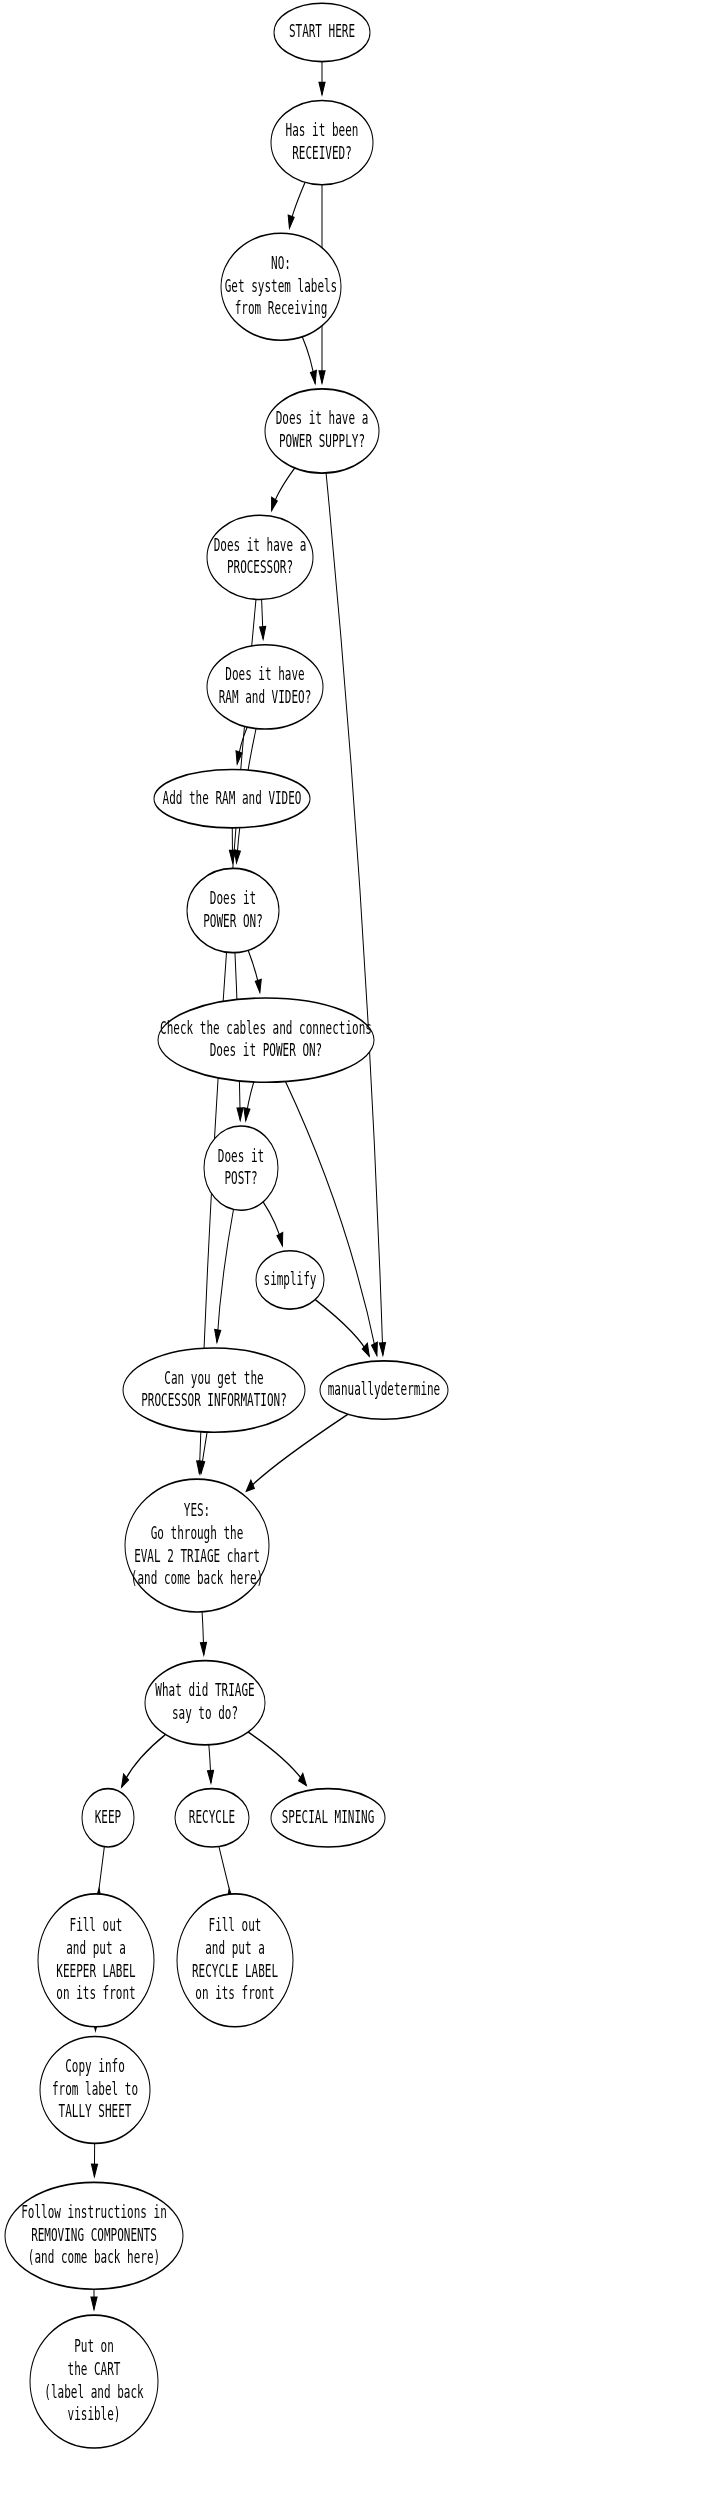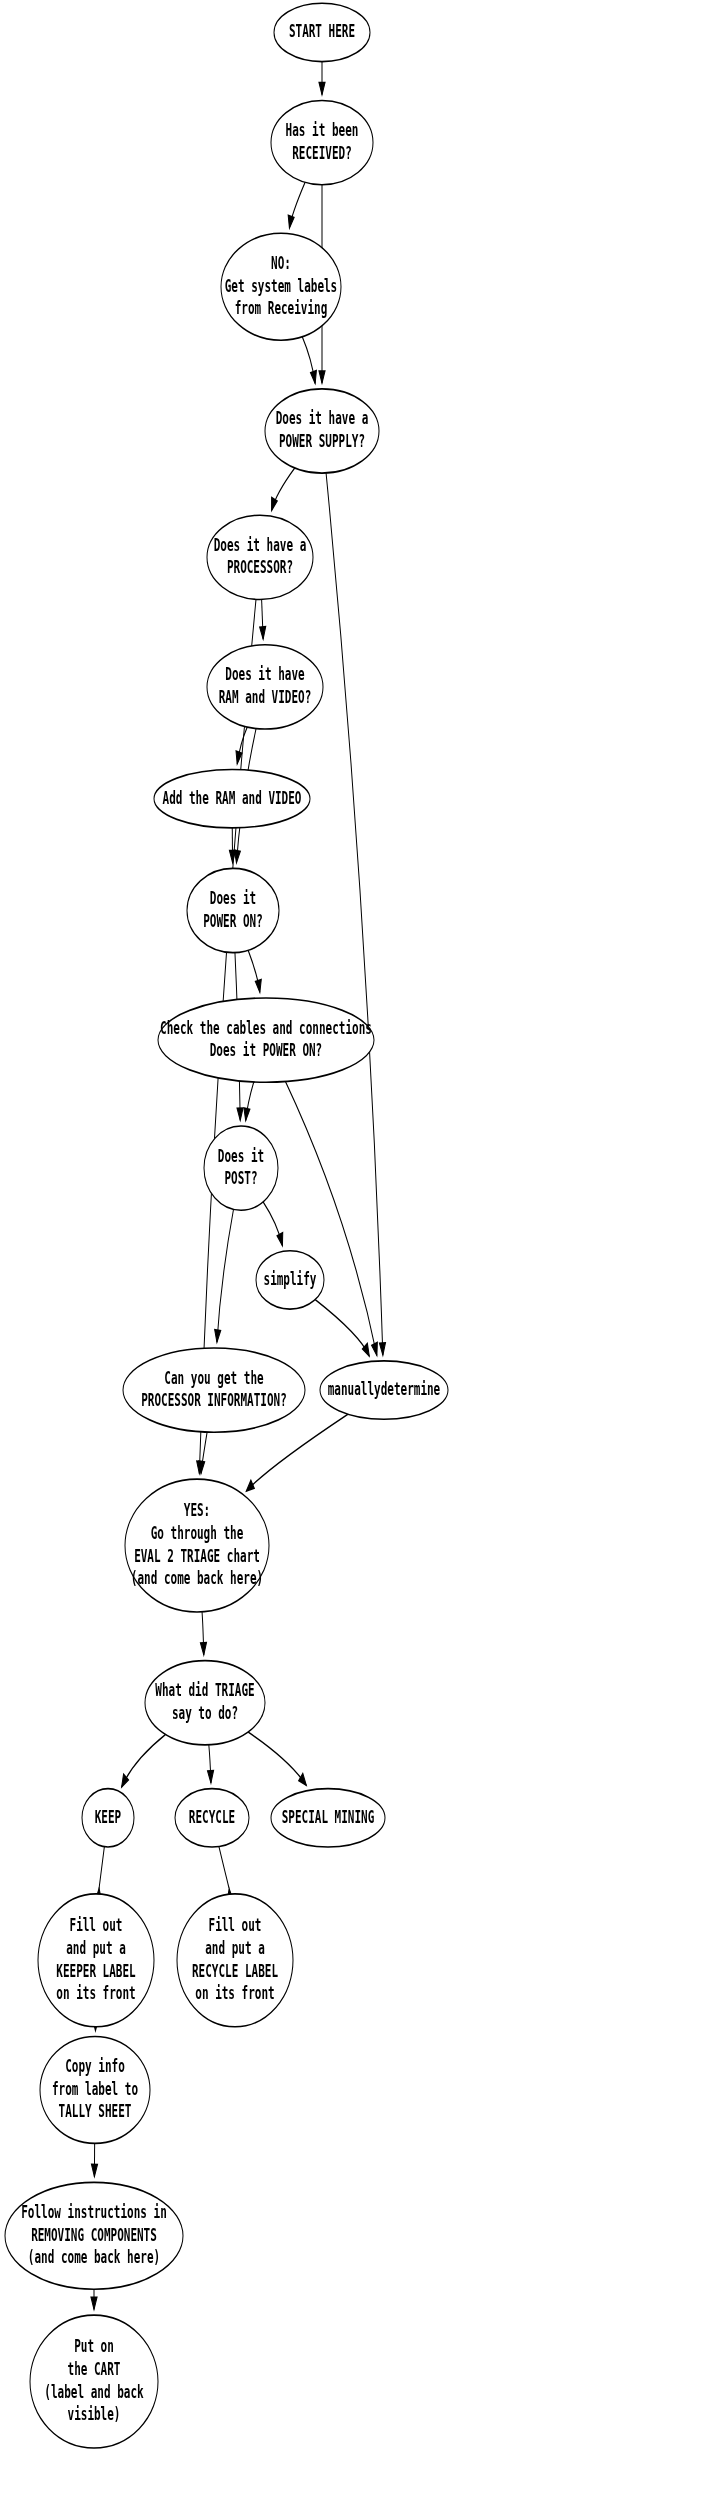--- a/index.html
+++ b/index.html
@@ -10,21 +10,20 @@
   body {
     width: 706px;
     height: 2495px;
     font-family: "DejaVu Sans Mono", "Liberation Mono", monospace;
     overflow: hidden;
   }
   #flow-root {
     position: relative;
     width: 706px;
     height: 2495px;
-    font-weight: bold;
   }
   svg#graph {
     display: block;
     width: 706px;
     height: 2495px;
   }
   .node-ellipse {
     fill: #ffffff;
     stroke: #000000;
     stroke-width: 1;

